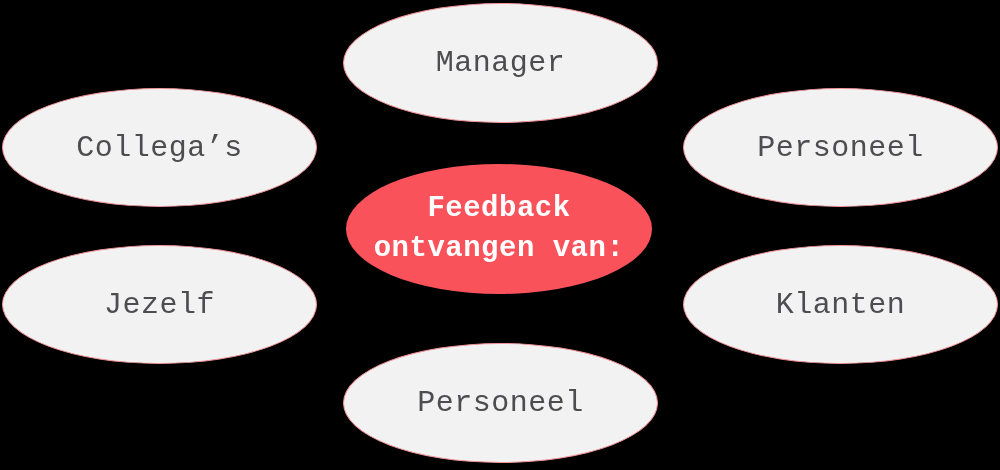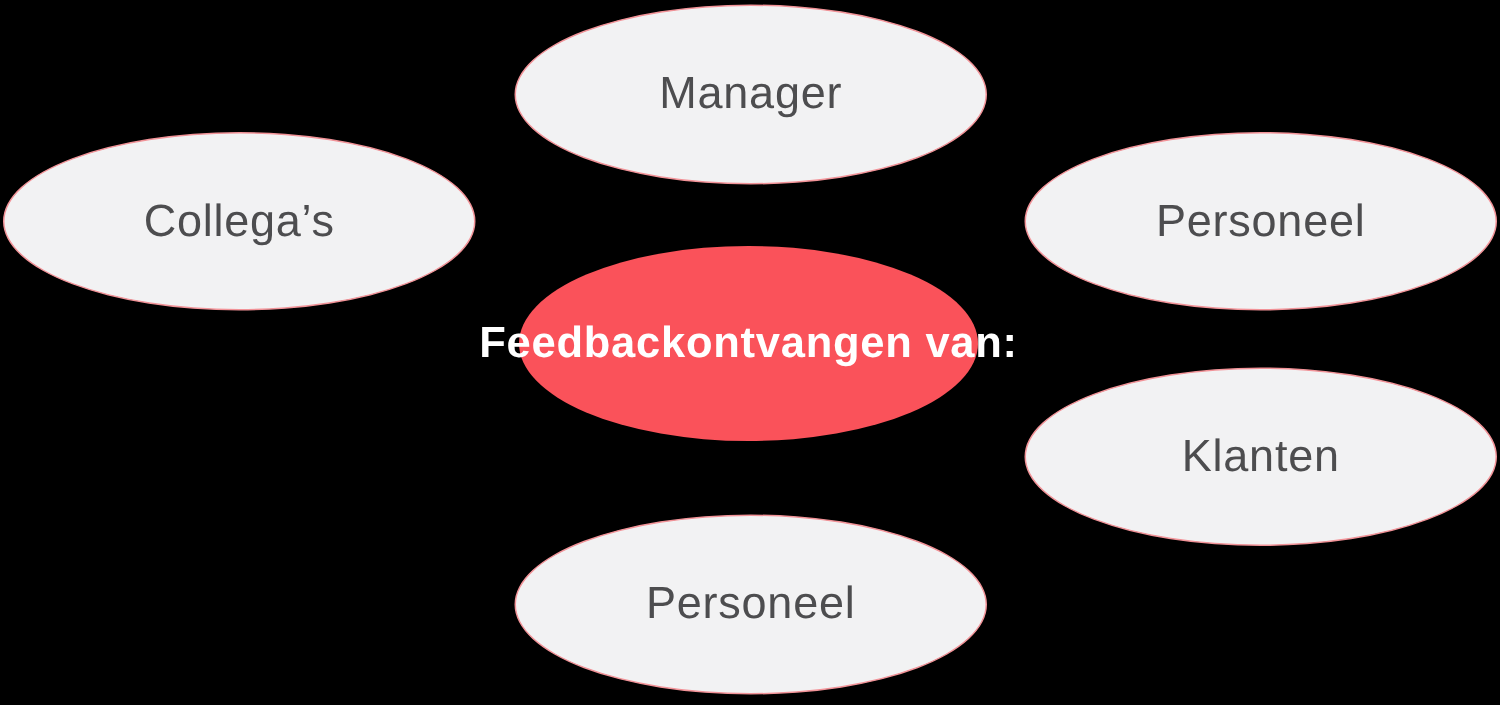--- a/index.html
+++ b/index.html
@@ -6,21 +6,21 @@
     margin: 0;
     padding: 0;
     background: var(--background, #000000);
   }
   .canvas {
     position: relative;
     width: 1000px;
     height: 470px;
     background: var(--background, #000000);
     overflow: hidden;
-    font-family: Liberation Sans, sans-serif;
+    font-family: Liberation Mono, monospace;
   }
   .node {
     position: absolute;
     border-radius: 50%;
     background: var(--node-fill, #f2f2f3);
     border: 1.5px solid var(--node-border, #f29398);
     display: flex;
     align-items: center;
     justify-content: center;
     box-sizing: border-box;
@@ -34,21 +34,21 @@
   }
   .center-node {
     position: absolute;
     left: 346px;
     top: 164px;
     width: 306px;
     height: 130px;
     border-radius: 50%;
     background: var(--center-fill, #fa525a);
     display: flex;
-    flex-direction: row;
+    flex-direction: column;
     align-items: center;
     justify-content: center;
     text-align: center;
   }
   .center-node .line {
     color: var(--center-text, #ffffff);
     font-size: 29px;
     font-weight: 700;
     line-height: 40px;
     letter-spacing: 0.5px;
@@ -76,20 +76,23 @@
 
   <div class="node node-teamleden">
     <span class="label">Personeel</span>
   </div>
 
   <div class="center-node">
     <span class="line">Feedback</span>
     <span class="line">ontvangen van:</span>
   </div>
 
+  <div class="node node-jezelf">
+    <span class="label">Jezelf</span>
+  </div>
 
   <div class="node node-klanten">
     <span class="label">Klanten</span>
   </div>
 
   <div class="node node-personeel">
     <span class="label">Personeel</span>
   </div>
 
 </div>

